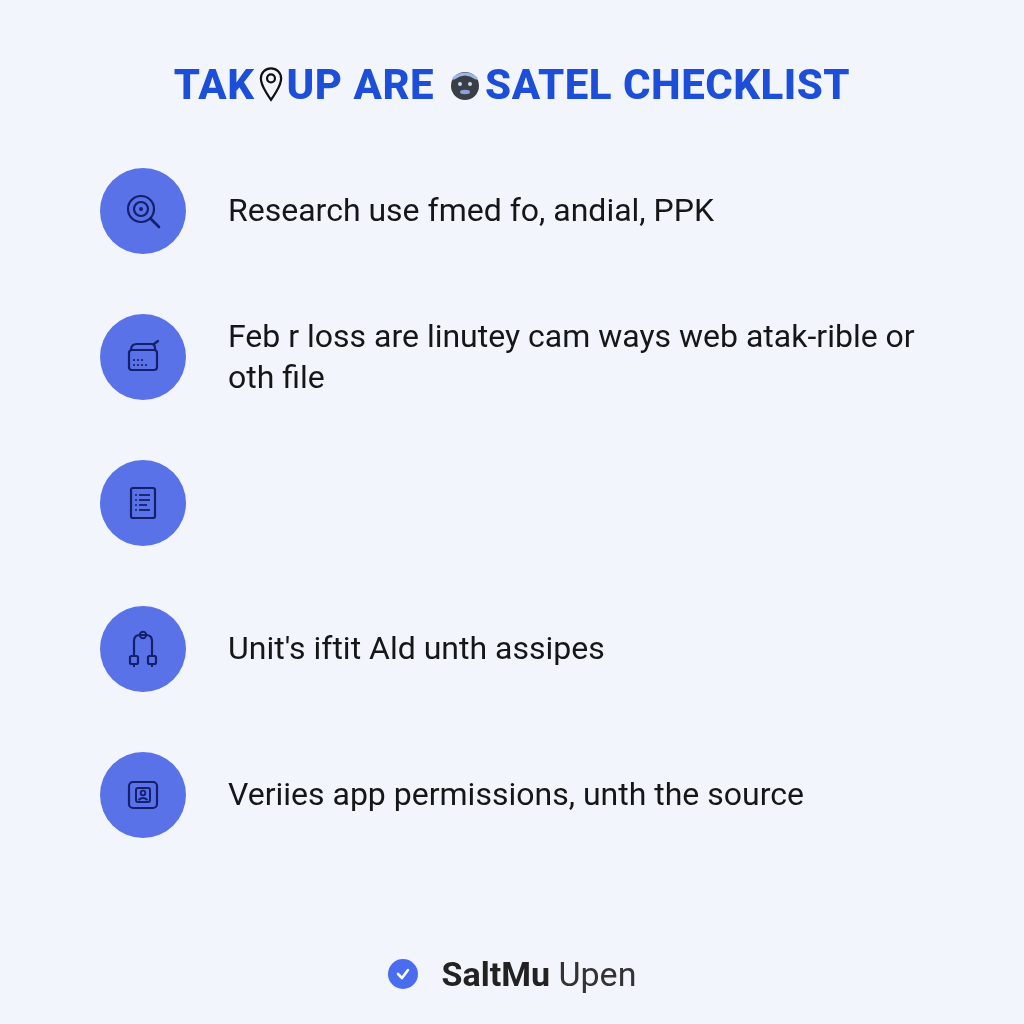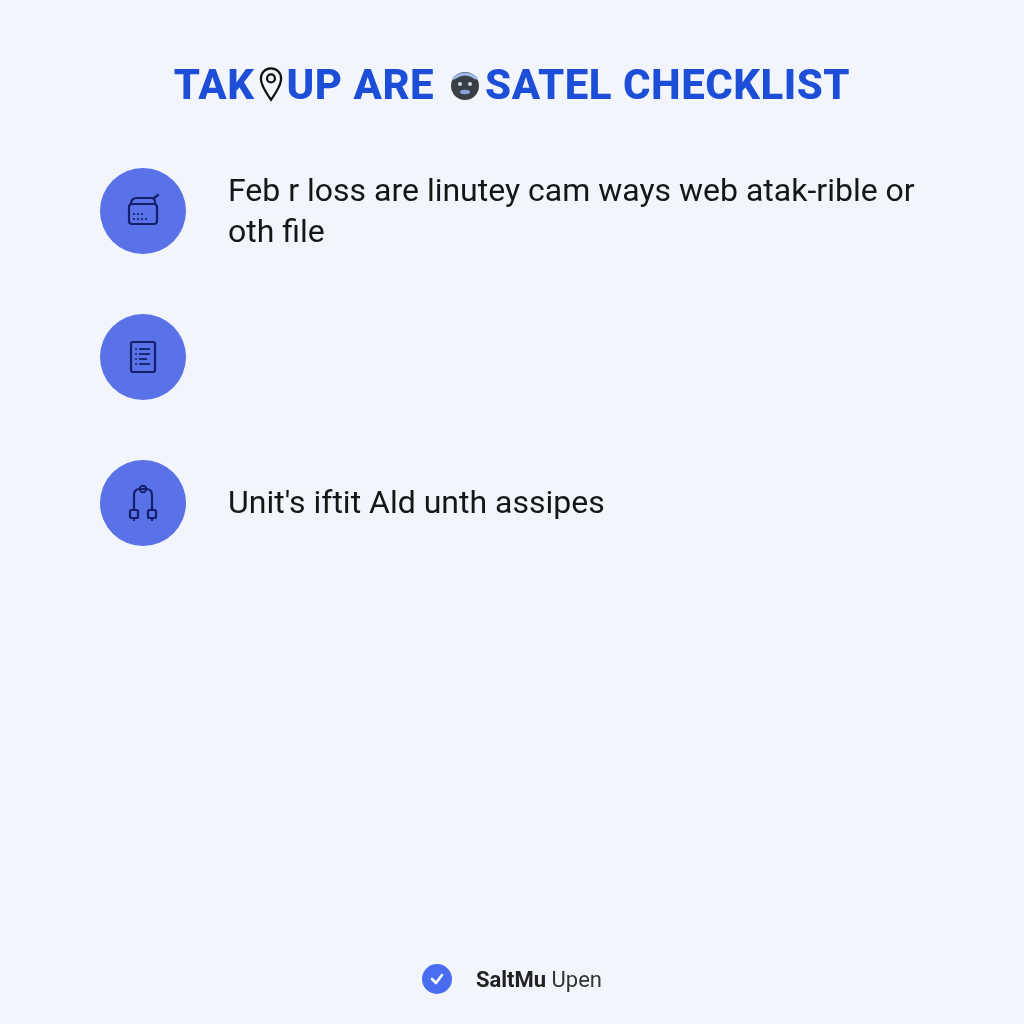--- a/index.html
+++ b/index.html
@@ -57,21 +57,21 @@
     line-height: 1.3;
     color: #151617;
     font-weight: 400;
   }
   .footer {
     margin-top: 30px;
     display: flex;
     align-items: center;
     justify-content: center;
     gap: 24px;
-    font-size: 22px;
+    font-size: 34px;
     color: #222;
   }
   .footer .brand-bold { font-weight: 700; }
   .footer .brand-light { font-weight: 400; color: #333; }
   .footer-check {
     width: 30px;
     height: 30px;
     border-radius: 50%;
     background: #4a6cf0;
     display: flex;
@@ -92,20 +92,31 @@
           <path d="M7 12 Q18 4 29 12" fill="none" stroke="#9fb7e6" stroke-width="3" stroke-linecap="round"></path>
           <circle cx="13" cy="18" r="2" fill="#cfd6e6"></circle>
           <circle cx="23" cy="18" r="2" fill="#cfd6e6"></circle>
           <ellipse cx="18" cy="26" rx="5" ry="2.2" fill="#8aa2d8"></ellipse>
         </svg></span><span>SATEL CHECKLIST</span>
   </span>
 </div>
 
 <div class="list">
 
+  <div class="item">
+    <div class="icon-circle">
+      <svg width="44" height="44" viewBox="0 0 44 44">
+        <circle cx="20" cy="20" r="13" fill="none" stroke="#14206b" stroke-width="2.2"></circle>
+        <circle cx="20" cy="20" r="7" fill="none" stroke="#14206b" stroke-width="2.2"></circle>
+        <circle cx="20" cy="20" r="2" fill="#14206b"></circle>
+        <line x1="30" y1="30" x2="38" y2="38" stroke="#14206b" stroke-width="2.6" stroke-linecap="round"></line>
+      </svg>
+    </div>
+    <div class="item-text">Research use fmed fo, andial, PPK</div>
+  </div>
 
   <div class="item">
     <div class="icon-circle">
       <svg width="44" height="44" viewBox="0 0 44 44">
         <path d="M10 15 Q10 9 16 9 L30 9 Q34 9 34 13 L34 15" fill="none" stroke="#14206b" stroke-width="2.2"></path>
         <path d="M33 9 L37 6" stroke="#14206b" stroke-width="2.2" stroke-linecap="round"></path>
         <rect x="8" y="15" width="28" height="20" rx="3" fill="none" stroke="#14206b" stroke-width="2.2"></rect>
         <circle cx="13" cy="30" r="1.1" fill="#14206b"></circle>
           <circle cx="17" cy="30" r="1.1" fill="#14206b"></circle>
           <circle cx="21" cy="30" r="1.1" fill="#14206b"></circle>
@@ -141,20 +152,31 @@
         <circle cx="23" cy="9" r="3.2" fill="none" stroke="#14206b" stroke-width="2"></circle>
         <rect x="10" y="30" width="8" height="8" rx="1.5" fill="none" stroke="#14206b" stroke-width="2.2"></rect>
         <rect x="28" y="30" width="8" height="8" rx="1.5" fill="none" stroke="#14206b" stroke-width="2.2"></rect>
         <line x1="14" y1="38" x2="14" y2="41" stroke="#14206b" stroke-width="2"></line>
         <line x1="32" y1="38" x2="32" y2="41" stroke="#14206b" stroke-width="2"></line>
       </svg>
     </div>
     <div class="item-text">Unit's iftit Ald unth assipes</div>
   </div>
 
+  <div class="item">
+    <div class="icon-circle">
+      <svg width="44" height="44" viewBox="0 0 44 44">
+        <rect x="8" y="9" width="28" height="26" rx="4" fill="none" stroke="#14206b" stroke-width="2.2"></rect>
+        <rect x="15" y="15" width="14" height="14" rx="2" fill="none" stroke="#14206b" stroke-width="2"></rect>
+        <circle cx="22" cy="20" r="2.3" fill="none" stroke="#14206b" stroke-width="1.8"></circle>
+        <path d="M17.5 27 Q22 23 26.5 27" fill="none" stroke="#14206b" stroke-width="1.8"></path>
+      </svg>
+    </div>
+    <div class="item-text">Veriies app permissions, unth the source</div>
+  </div>
 
 </div>
 
 <div class="footer">
   <span class="footer-check">
     <svg width="18" height="18" viewBox="0 0 18 18">
         <path d="M4 9 L8 13 L14 5" fill="none" stroke="#fff" stroke-width="2.6" stroke-linecap="round" stroke-linejoin="round"></path>
       </svg>
   </span>
   <span>

